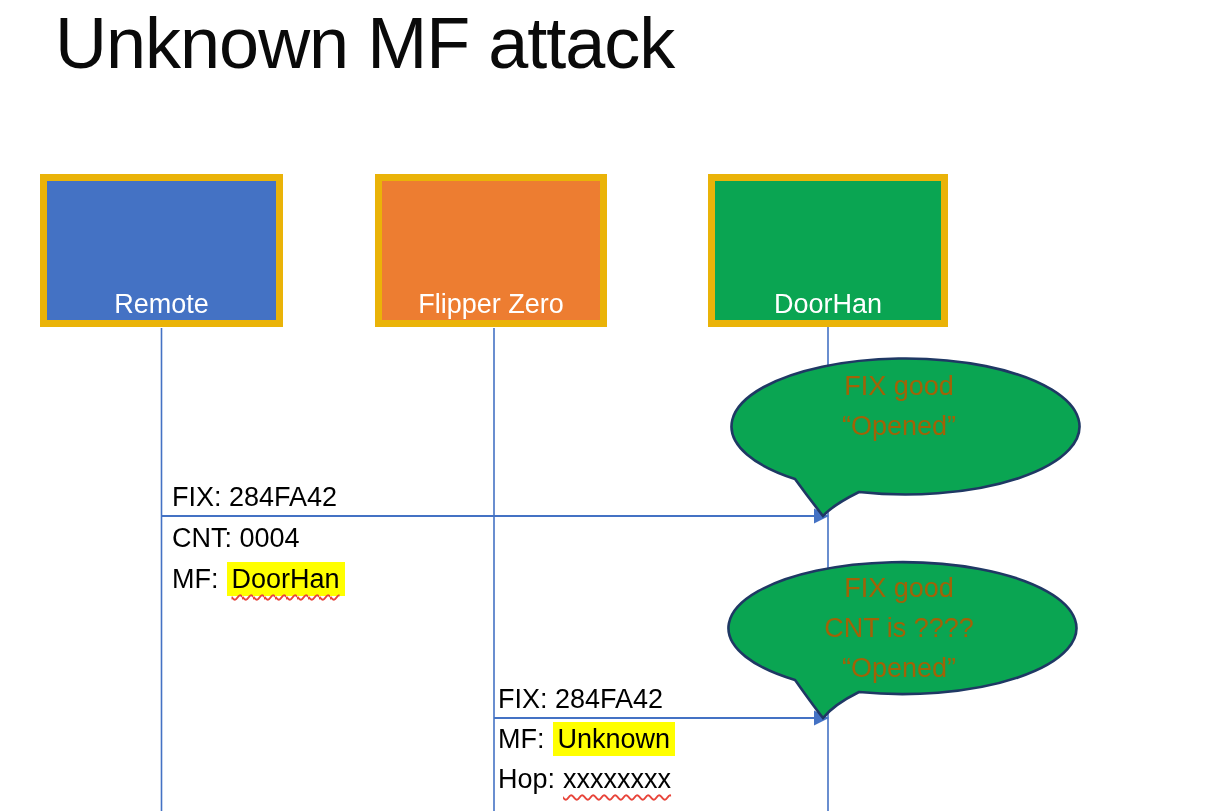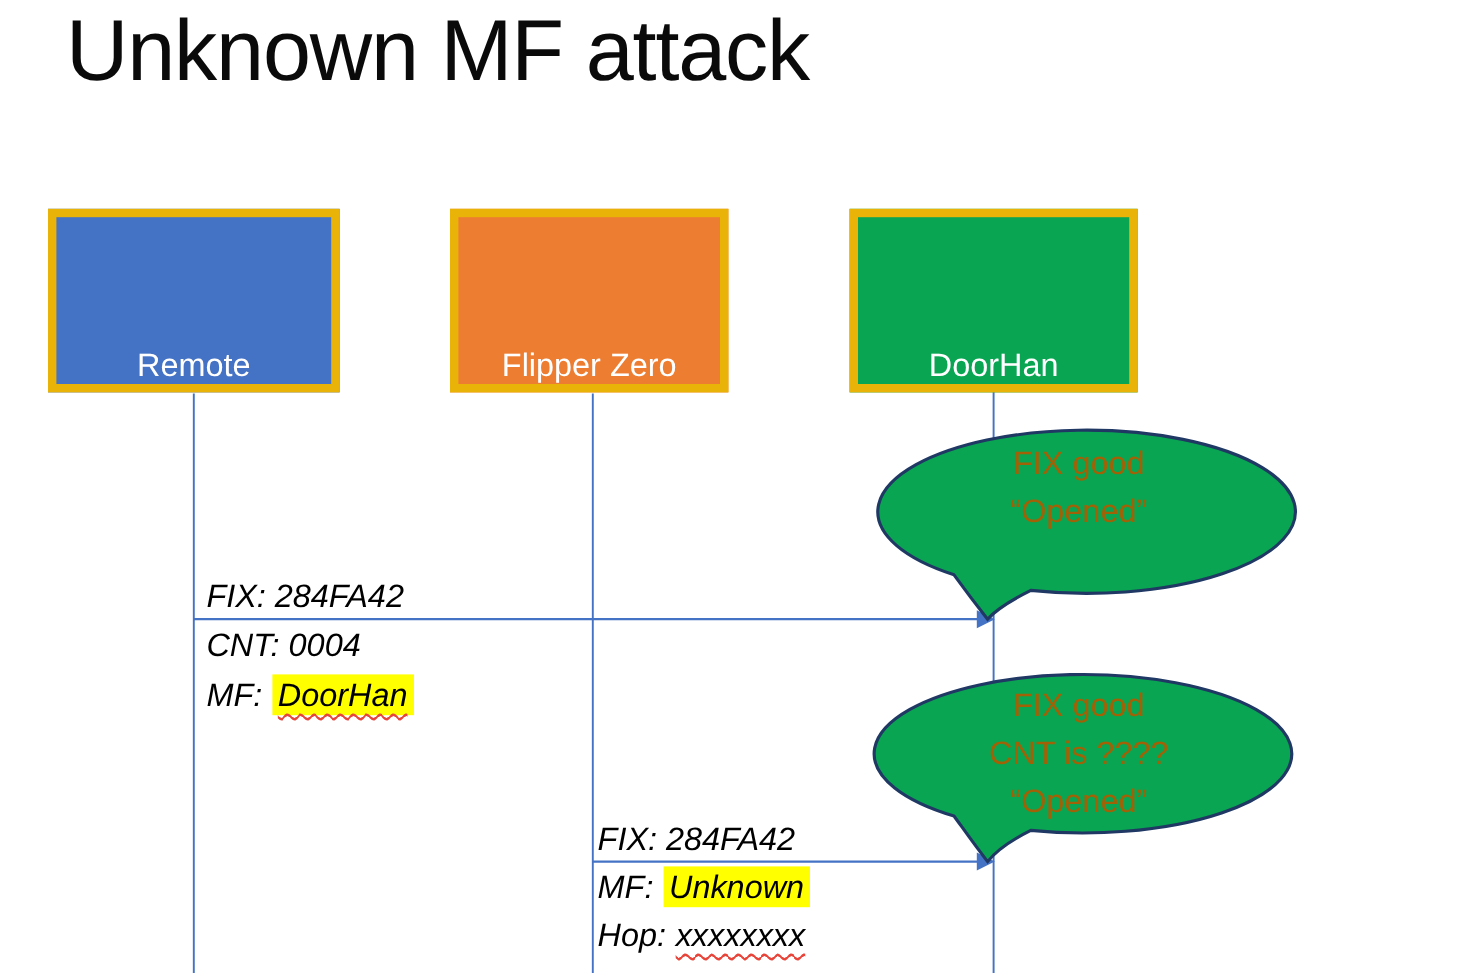--- a/index.html
+++ b/index.html
@@ -38,21 +38,21 @@
   .actor-remote   { left: 40px;  width: 243px; background: #4472c4; }
   .actor-flipper  { left: 375px; width: 232px; background: #ed7d31; }
   .actor-receiver { left: 708px; width: 240px; background: #0aa552; }
 
   .msg-label {
     position: absolute;
     color: #000000;
     font-size: 27px;
     white-space: nowrap;
   }
-  .msg-label .msg-line { display: block; font-style: italic; }
+  .msg-label .msg-line { display: block; }
   .msg-1 { left: 172px; top: 477px; }
   .msg-1 .msg-line { height: 41px; line-height: 41px; }
   .msg-2 { left: 498px; top: 679px; }
   .msg-2 .msg-line { height: 40px; line-height: 40px; }
 
   .msg-prefix { margin-right: 8px; }
   .hl-yellow {
     background: #ffff00;
     padding: 2px 5px;
   }

